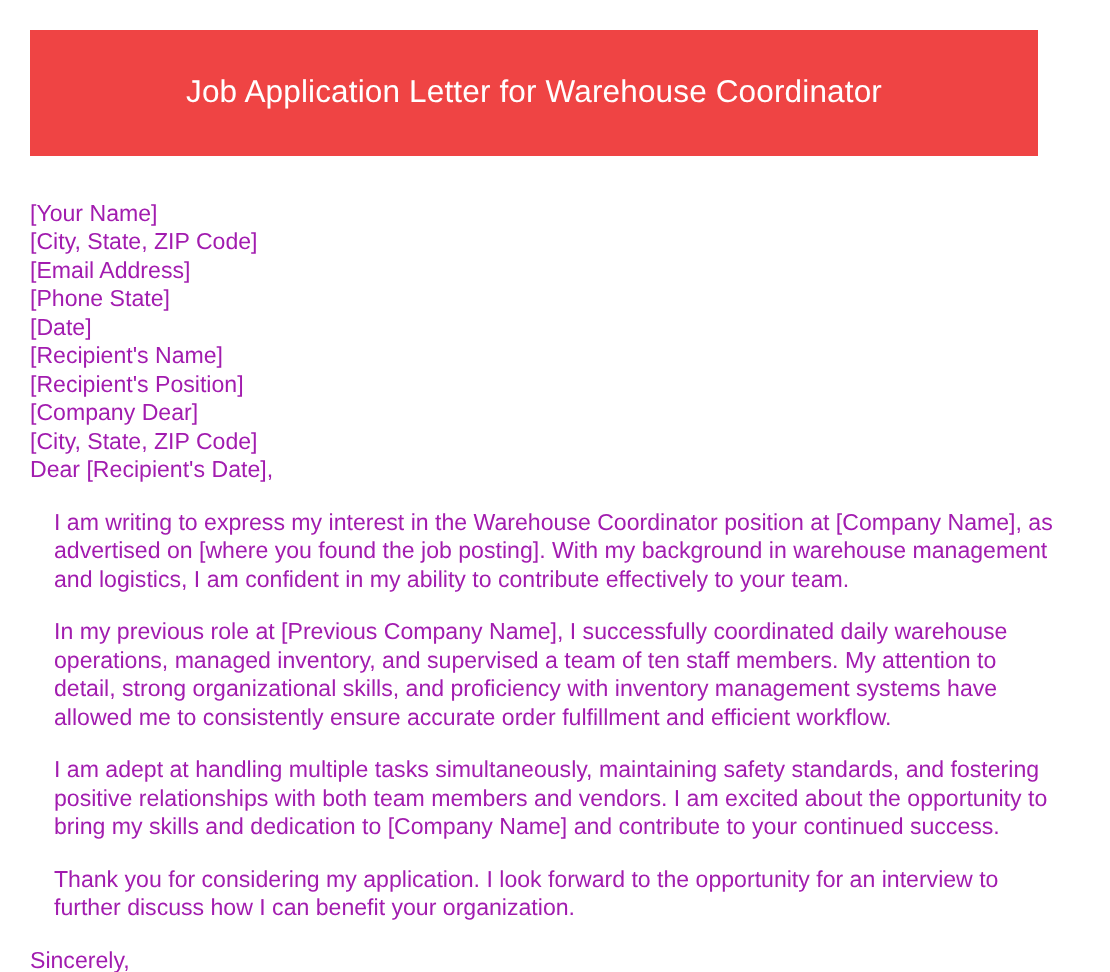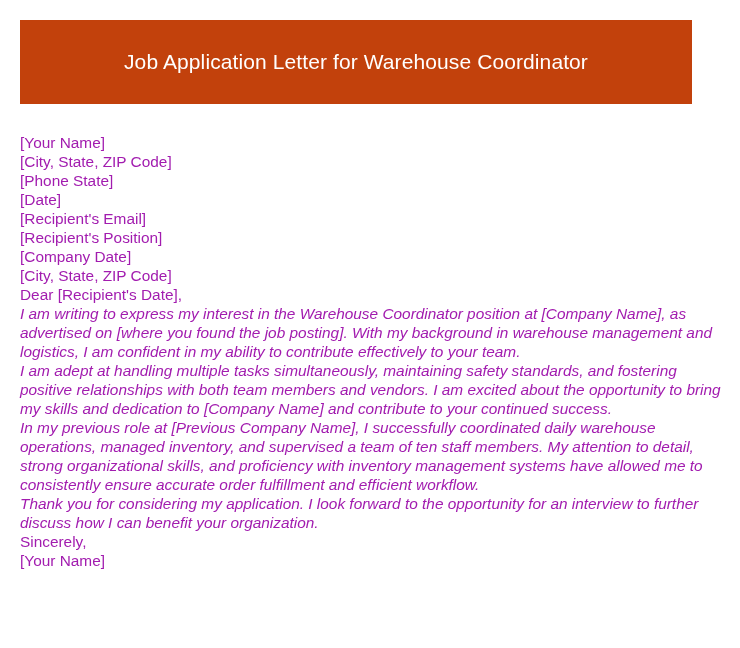--- a/index.html
+++ b/index.html
@@ -13,21 +13,21 @@
       position: relative;
       overflow: hidden;
       font-family: "Liberation Sans", "DejaVu Sans", sans-serif;
     }
     .header {
       position: absolute;
       left: 20px;
       top: 20px;
       width: 672px;
       height: 84px;
-      background: #c2410c;
+      background: #ef4444;
       display: flex;
       align-items: center;
       justify-content: center;
     }
     .header-title {
       color: #ffffff;
       font-size: 21px;
       font-weight: normal;
       letter-spacing: 0.1px;
       margin: 0;
@@ -40,40 +40,40 @@
       color: #a21caf;
       font-size: 15.4px;
       line-height: 19px;
     }
     .line {
       display: block;
       white-space: nowrap;
     }
     .para {
       display: block;
-      margin: 0;
-      font-style: italic;
+      margin: 16px;
     }
   </style>
 </head>
 <body>
 
 <div class="header">
   <h1 class="header-title">Job Application Letter for Warehouse Coordinator</h1>
 </div>
 
 <div class="letter">
   <span class="line">[Your Name]</span>
   <span class="line">[City, State, ZIP Code]</span>
+  <span class="line">[Email Address]</span>
   <span class="line">[Phone State]</span>
   <span class="line">[Date]</span>
-  <span class="line">[Recipient's Email]</span>
+  <span class="line">[Recipient's Name]</span>
   <span class="line">[Recipient's Position]</span>
-  <span class="line">[Company Date]</span>
+  <span class="line">[Company Dear]</span>
   <span class="line">[City, State, ZIP Code]</span>
   <span class="line">Dear [Recipient's Date],</span>
   <p class="para">I am writing to express my interest in the Warehouse Coordinator position at [Company Name], as advertised on [where you found the job posting]. With my background in warehouse management and logistics, I am confident in my ability to contribute effectively to your team.</p>
+  <p class="para">In my previous role at [Previous Company Name], I successfully coordinated daily warehouse operations, managed inventory, and supervised a team of ten staff members. My attention to detail, strong organizational skills, and proficiency with inventory management systems have allowed me to consistently ensure accurate order fulfillment and efficient workflow.</p>
   <p class="para">I am adept at handling multiple tasks simultaneously, maintaining safety standards, and fostering positive relationships with both team members and vendors. I am excited about the opportunity to bring my skills and dedication to [Company Name] and contribute to your continued success.</p>
-  <p class="para">In my previous role at [Previous Company Name], I successfully coordinated daily warehouse operations, managed inventory, and supervised a team of ten staff members. My attention to detail, strong organizational skills, and proficiency with inventory management systems have allowed me to consistently ensure accurate order fulfillment and efficient workflow.</p>
   <p class="para">Thank you for considering my application. I look forward to the opportunity for an interview to further discuss how I can benefit your organization.</p>
   <span class="line">Sincerely,</span>
   <span class="line">[Your Name]</span>
 </div>
 
 </body></html>

